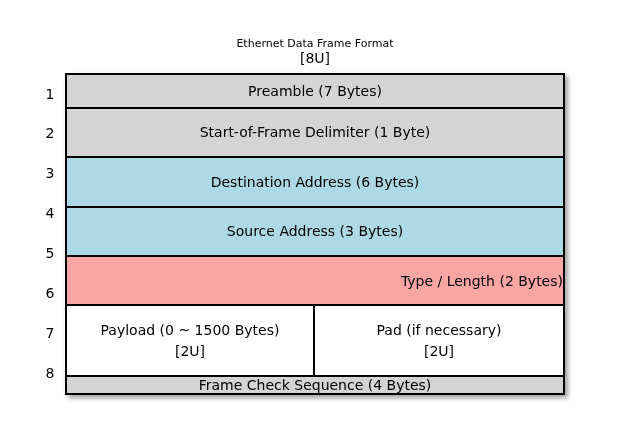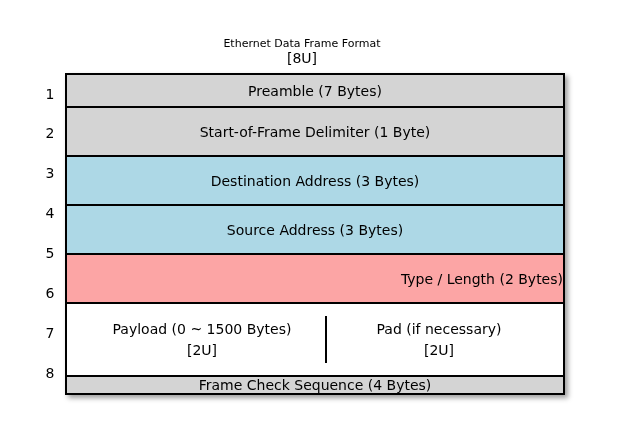--- a/index.html
+++ b/index.html
@@ -9,21 +9,21 @@
     font-family: "DejaVu Sans", "Liberation Sans", sans-serif;
     color: #000000;
   }
   .canvas {
     position: relative;
     width: 628px; height: 434px;
     background: #ffffff;
     overflow: hidden;
   }
   .title-block {
-    position: absolute; left: 52px; top: 36px; width: 500px;
+    position: absolute; left: 65px; top: 36px; width: 500px;
     text-align: center;
   }
   .title    { font-size: 11px; line-height: 15px; }
   .subtitle { font-size: 14px; line-height: 14px; }
   .frame-table {
     position: absolute; left: 65px; top: 73px;
     width: 500px; height: 322px;
     box-sizing: border-box;
     border: 2px solid #000000;
     display: flex; flex-direction: column;
@@ -37,21 +37,21 @@
     font-size: 14px;
   }
   .frame-row:last-child { border-bottom: none; flex: 1; }
   .r38 { height: 38px; }
   .r40 { height: 56px; }
   .r80 { height: 80px; }
   .fill-gray   { background: #d4d4d4; }
   .fill-blue   { background: #add8e6; }
   .fill-yellow { background: #fca5a5; justify-content: flex-end; }
   .fill-white  { background: #ffffff; }
-  .split { padding: 12px; align-items: stretch; }
+  .split { padding: 0; align-items: stretch; }
   .split .cell {
     box-sizing: border-box; height: 100%;
     display: flex; flex-direction: column;
     align-items: center; justify-content: center;
     gap: 5px; text-align: center;
   }
   .cell-payload { width: 248px; border-right: 2px solid #000000; }
   .cell-pad { flex: 1; }
   .row-num {
     position: absolute; left: 37px; width: 26px;
@@ -82,21 +82,21 @@
 
     <div class="frame-row r38 fill-gray">
       <span>Preamble (7 Bytes)</span>
     </div>
 
     <div class="frame-row r40 fill-gray">
       <span>Start-of-Frame Delimiter (1 Byte)</span>
     </div>
 
     <div class="frame-row r40 fill-blue">
-      <span>Destination Address (3 Bytes)</span>
+      <span>Destination Address (6 Bytes)</span>
     </div>
 
     <div class="frame-row r40 fill-blue">
       <span>Source Address (3 Bytes)</span>
     </div>
 
     <div class="frame-row r40 fill-yellow">
       <span>Type / Length (2 Bytes)</span>
     </div>
 

